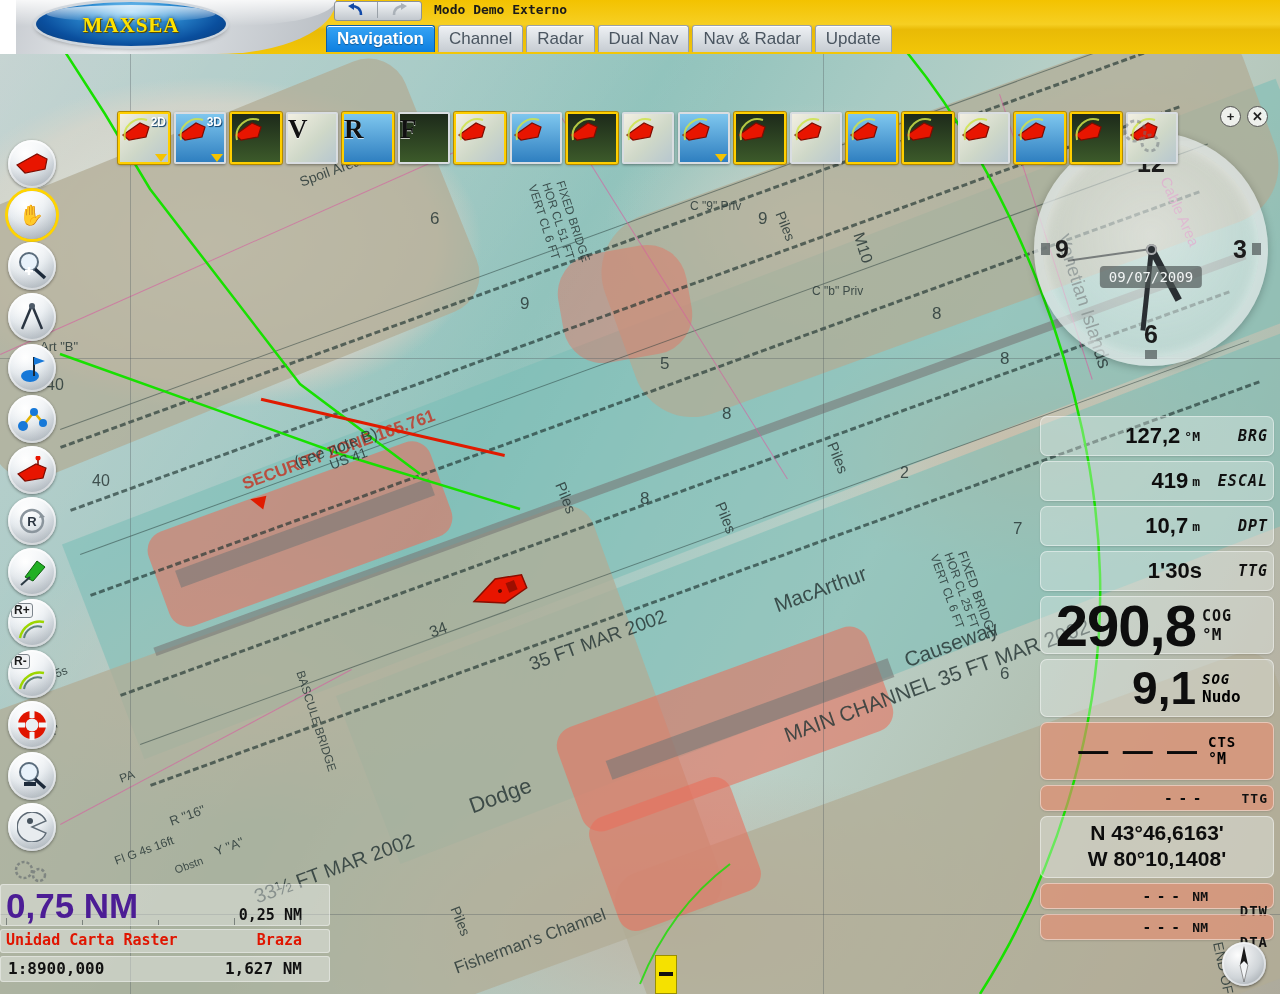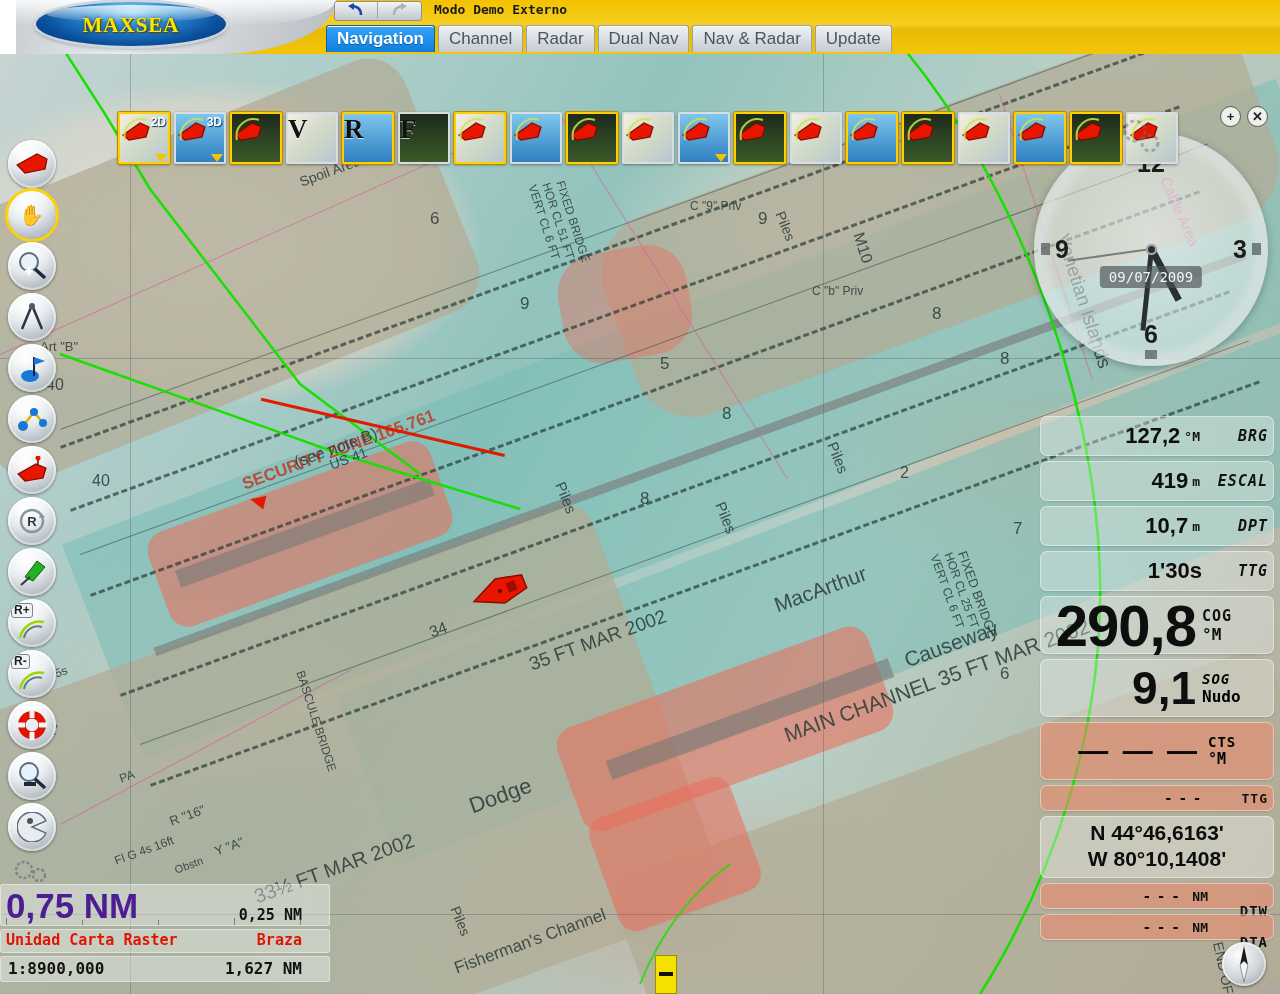--- a/index.html
+++ b/index.html
@@ -383,21 +383,21 @@
         <span class="stack" style="display:flex;flex-direction:column;align-items:flex-start;margin-left:8px;width:60px;">
           <span style="font-family:'DejaVu Sans Mono',monospace;font-weight:bold;font-size:14px;letter-spacing:1px;">CTS</span>
           <span style="font-family:'DejaVu Sans Mono',monospace;font-weight:bold;font-size:15px;">°M</span>
         </span>
       </div>
       <div class="dp row-ttg warm">
         <span class="dash">- - -</span>
         <span class="lbl" style="font-size:13px;width:66px;">TTG</span>
       </div>
       <div class="coordbox">
-        <div>N 44°46,6163'</div>
+        <div>N 43°46,6163'</div>
         <div>W 80°10,1408'</div>
       </div>
       <div class="dp row-dist warm">
         <span class="dash">- - -</span>
         <span class="unit">NM</span>
         <span class="lbl">DTW</span>
       </div>
       <div class="dp row-dist warm">
         <span class="dash">- - -</span>
         <span class="unit">NM</span>

